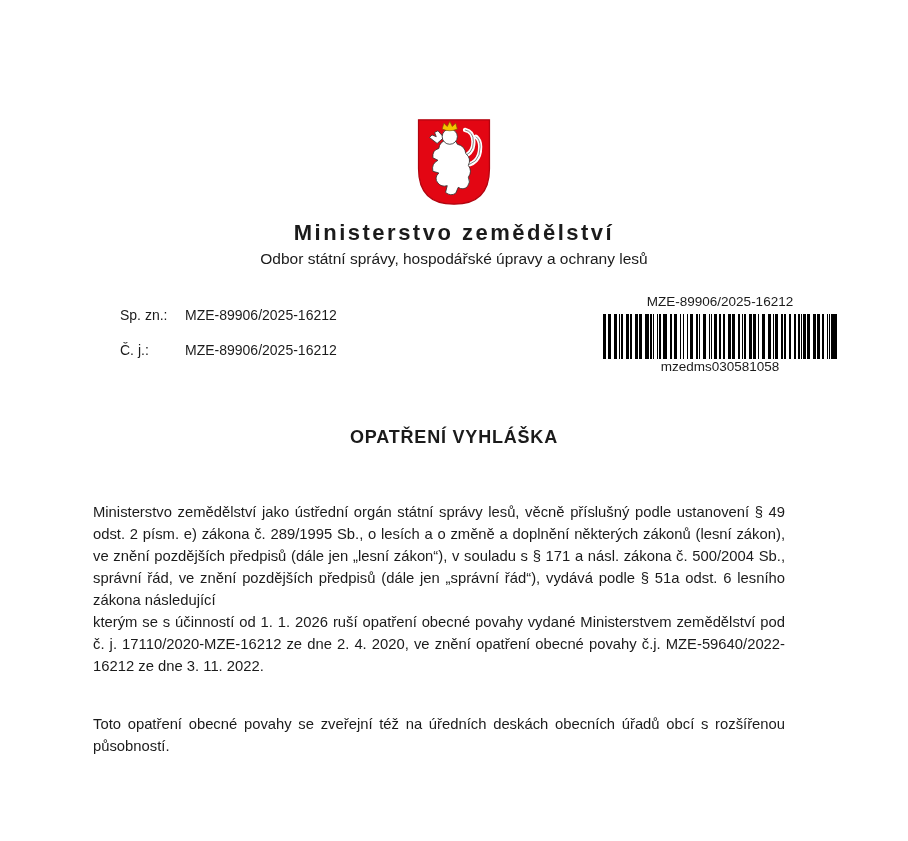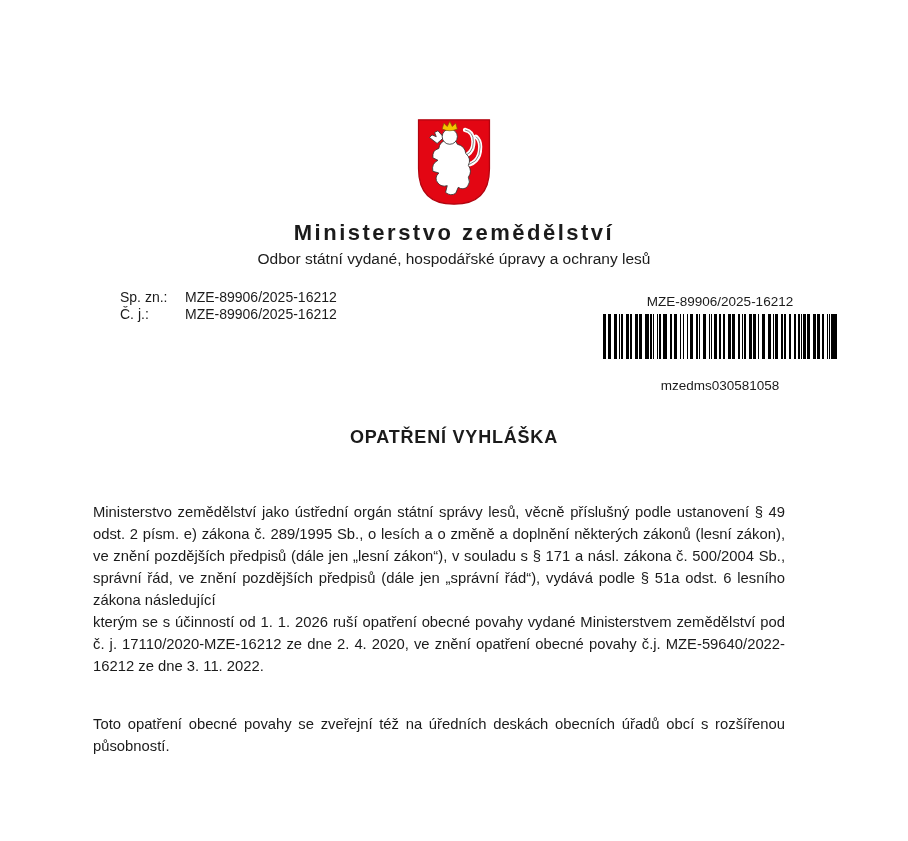--- a/index.html
+++ b/index.html
@@ -7,27 +7,27 @@
     position:relative;width:908px;height:841px;background:#ffffff;overflow:hidden;
     font-family:"Liberation Sans","DejaVu Sans",sans-serif;color:#1b1b1b;
   }
   .coat{position:absolute;top:117px;left:50%;transform:translateX(-50%);width:76px;height:90px;}
   .ministry{
     position:absolute;top:220px;left:0;width:100%;text-align:center;
     font-size:22px;font-weight:bold;letter-spacing:2.5px;
   }
   .dept{position:absolute;top:250px;left:0;width:100%;text-align:center;font-size:15.5px;}
   .refs{position:absolute;top:289px;left:120px;font-size:14px;line-height:16.5px;}
-  .refs .row{display:flex;}
+  .refs .row{display:flex;margin-top:18px;}
   .refs .lbl{width:65px;flex:0 0 65px;}
   .bc-block{position:absolute;top:294px;left:602px;width:236px;text-align:center;}
   .bc-top{font-size:13.5px;}
   .bc-bars{height:45px;margin-top:5px;font-size:0;line-height:0;white-space:nowrap;overflow:hidden;background:#fff;}
   .bc-bars span{display:inline-block;height:45px;vertical-align:top;}
-  .bc-bottom{font-size:13.5px;margin-top:19px;}
+  .bc-bottom{font-size:13.5px;margin-top:0;}
   .h1,.h2{position:absolute;left:0;width:100%;text-align:center;font-size:18px;font-weight:bold;letter-spacing:0.8px;}
   .h1{top:427px;}
   .h2{top:460px;}
   .content{position:absolute;top:501px;left:93px;width:692px;font-size:14.8px;line-height:22px;}
   .content p{margin:0;text-align:justify;}
   .content .measure{text-align:center;margin:8px 0 9px 0;}
   .content .p3{margin-top:36px;}
 </style>
 </head>
 <body>
@@ -43,21 +43,21 @@
     <path fill="#ffffff" stroke="#333" stroke-width="1" stroke-linejoin="round" d="M36,26 q-8 2 -9 10 q-8 2 -7 11 l6 3 q-8 4 -6 13 l7 2 q-6 6 -1 12 q4 5 11 3 l-2 8 q6 5 12 1 l3 -7 q6 4 11 -1 q4 -5 1 -11 q5 -7 0 -14 q4 -8 -3 -14 q-1 -9 -10 -11 q-2 -7 -13 -5 z"></path>
 
     <path fill="#ffffff" stroke="#333" stroke-width="1" stroke-linejoin="round" d="M25,30 l-9 -7 l3 -3 l5 2 l-2 -5 l4 -2 l7 8 z"></path>
 
     <circle cx="40" cy="22" r="9" fill="#ffffff" stroke="#333" stroke-width="1"></circle>
 
     <path stroke="#7a5a00" stroke-width="0.8" d="M31,13 l2 -7 l4 4 l3 -6 l3 6 l4 -4 l2 7 q-9 4 -18 0 z" fill="#f6c500"></path>
   </svg>
 
   <div class="ministry">Ministerstvo zemědělství</div>
-  <div class="dept">Odbor státní vydané, hospodářské úpravy a ochrany lesů</div>
+  <div class="dept">Odbor státní správy, hospodářské úpravy a ochrany lesů</div>
 
   <div class="refs">
     <div class="row">
       <span class="lbl">Sp. zn.:</span>
       <span>MZE-89906/2025-16212</span>
     </div>
     <div class="row">
       <span class="lbl">Č. j.:</span>
       <span>MZE-89906/2025-16212</span>
     </div>

